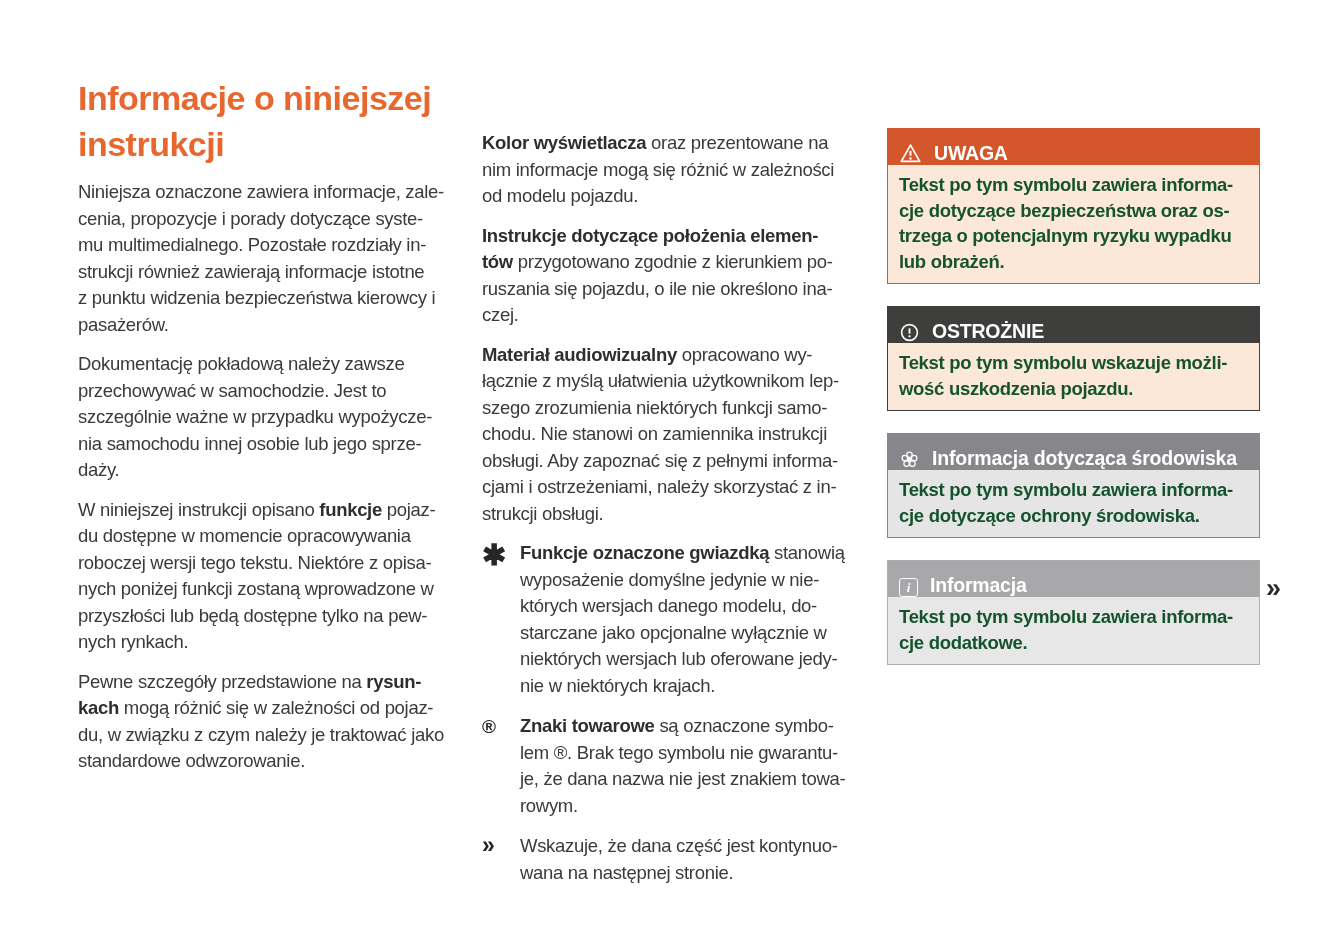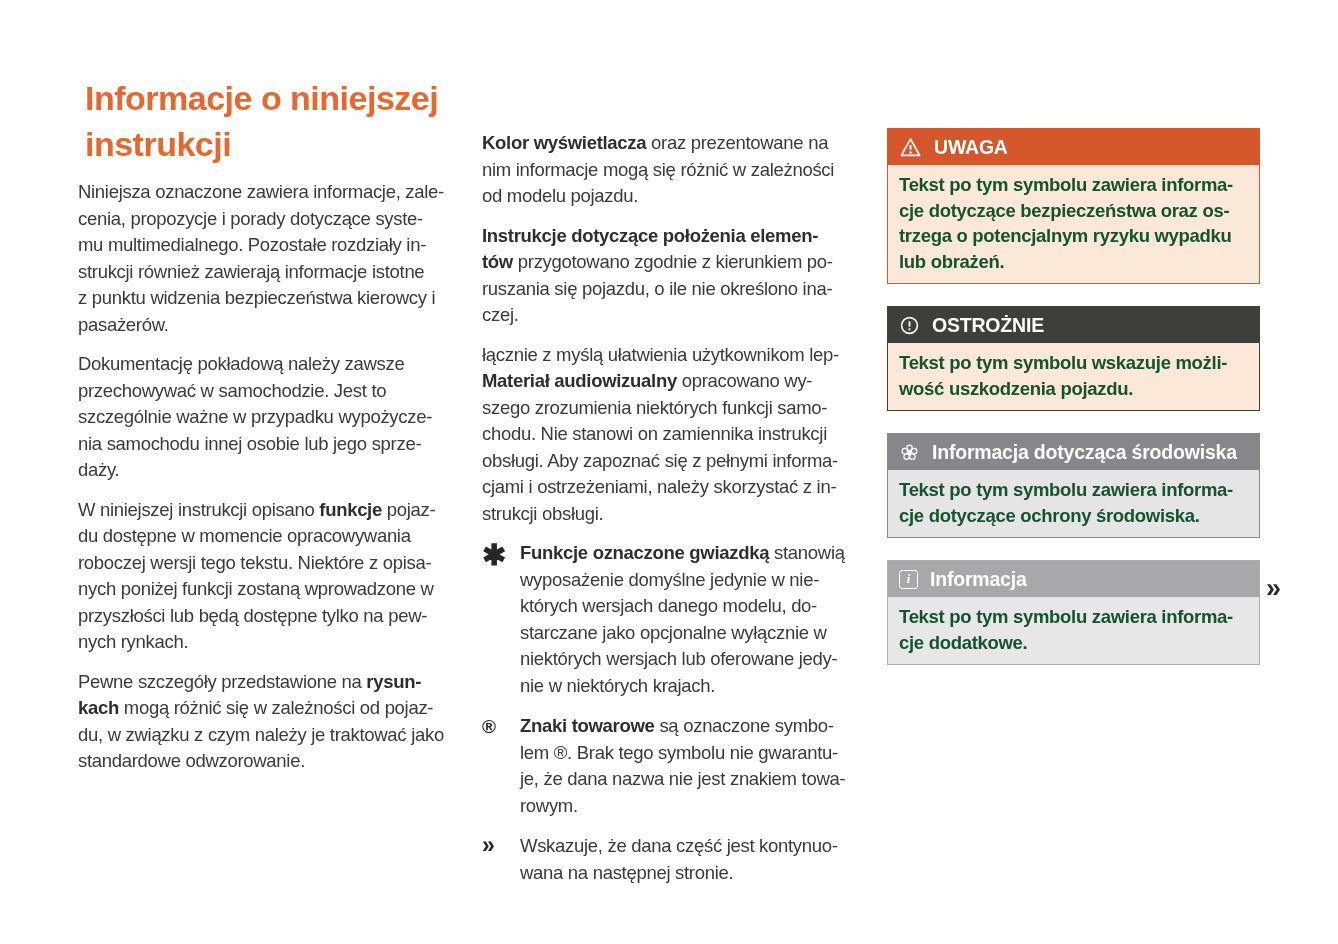--- a/index.html
+++ b/index.html
@@ -2,32 +2,32 @@
 <html><head>
 <meta charset="utf-8">
 <style>
   html,body{margin:0;padding:0;background:#fff;}
   .page{position:relative;width:1338px;height:944px;background:#ffffff;overflow:hidden;
         font-family:"Liberation Sans",sans-serif;color:#3a3a3a;}
   .col{position:absolute;}
   .col-left{left:78px;top:75px;width:376px;}
   .col-mid{left:482px;top:130px;width:380px;}
   .col-right{left:887px;top:128px;width:373px;}
-  .title{margin:0 0 12px 7px;font-size:34px;line-height:46px;font-weight:700;letter-spacing:-0.5px;}
+  .title{margin:0 0 12px 0;font-size:34px;line-height:46px;font-weight:700;letter-spacing:-0.5px;}
   .para{margin:0 0 13px 0;font-size:18.5px;line-height:26.5px;letter-spacing:-0.3px;}
   .tl{white-space:nowrap;}
   .b{font-weight:700;color:#2e2e2e;}
   .list-item{display:flex;margin:0 0 14px 0;font-size:18.5px;line-height:26.5px;letter-spacing:-0.3px;}
   .li-sym{width:38px;flex:none;font-weight:700;color:#262626;}
   .sym-star{font-size:29px;line-height:30px;}
   .sym-reg{font-size:19px;line-height:27px;}
   .sym-chev{font-size:23px;line-height:25px;letter-spacing:-1px;}
   .li-text{flex:1;}
   .callout{border:1px solid #888;margin:0 0 22px 0;}
-  .box-header{height:36px;display:flex;align-items:center;gap:12px;padding:0 11px;
+  .box-header{height:36px;display:flex;align-items:flex-end;gap:12px;padding:0 11px;
               color:#ffffff;font-weight:700;font-size:19.5px;letter-spacing:-0.2px;}
   .box-icon{display:flex;align-items:center;flex:none;}
   .box-body{padding:7px 11px 9px 11px;font-weight:700;font-size:18.5px;line-height:25.5px;
             letter-spacing:-0.3px;color:#14532d;}
   .info-glyph{width:19px;height:19px;border:1.7px solid #fff;border-radius:3px;box-sizing:border-box;
               display:flex;align-items:center;justify-content:center;
               font:italic 700 13px "Liberation Serif",serif;color:#fff;}
   .cont-marker{position:absolute;left:379px;top:445px;font-size:27px;font-weight:700;
                color:#2b2b2b;letter-spacing:-1px;}
 </style>
@@ -78,22 +78,22 @@
         <div class="tl">nim informacje mogą się różnić w zależności</div>
         <div class="tl">od modelu pojazdu.</div>
       </div>
     <div class="para">
         <div class="tl"><span class="b">Instrukcje dotyczące położenia elemen-</span></div>
         <div class="tl"><span class="b">tów</span><span> przygotowano zgodnie z kierunkiem po-</span></div>
         <div class="tl">ruszania się pojazdu, o ile nie określono ina-</div>
         <div class="tl">czej.</div>
       </div>
     <div class="para">
+        <div class="tl"><span class="b">Materiał audiowizualny</span><span> opracowano wy-</span></div>
         <div class="tl">łącznie z myślą ułatwienia użytkownikom lep-</div>
-        <div class="tl"><span class="b">Materiał audiowizualny</span><span> opracowano wy-</span></div>
         <div class="tl">szego zrozumienia niektórych funkcji samo-</div>
         <div class="tl">chodu. Nie stanowi on zamiennika instrukcji</div>
         <div class="tl">obsługi. Aby zapoznać się z pełnymi informa-</div>
         <div class="tl">cjami i ostrzeżeniami, należy skorzystać z in-</div>
         <div class="tl">strukcji obsługi.</div>
       </div>
 
     <div class="list-item">
       <span class="li-sym sym-star">✱</span>
       <div class="li-text">

